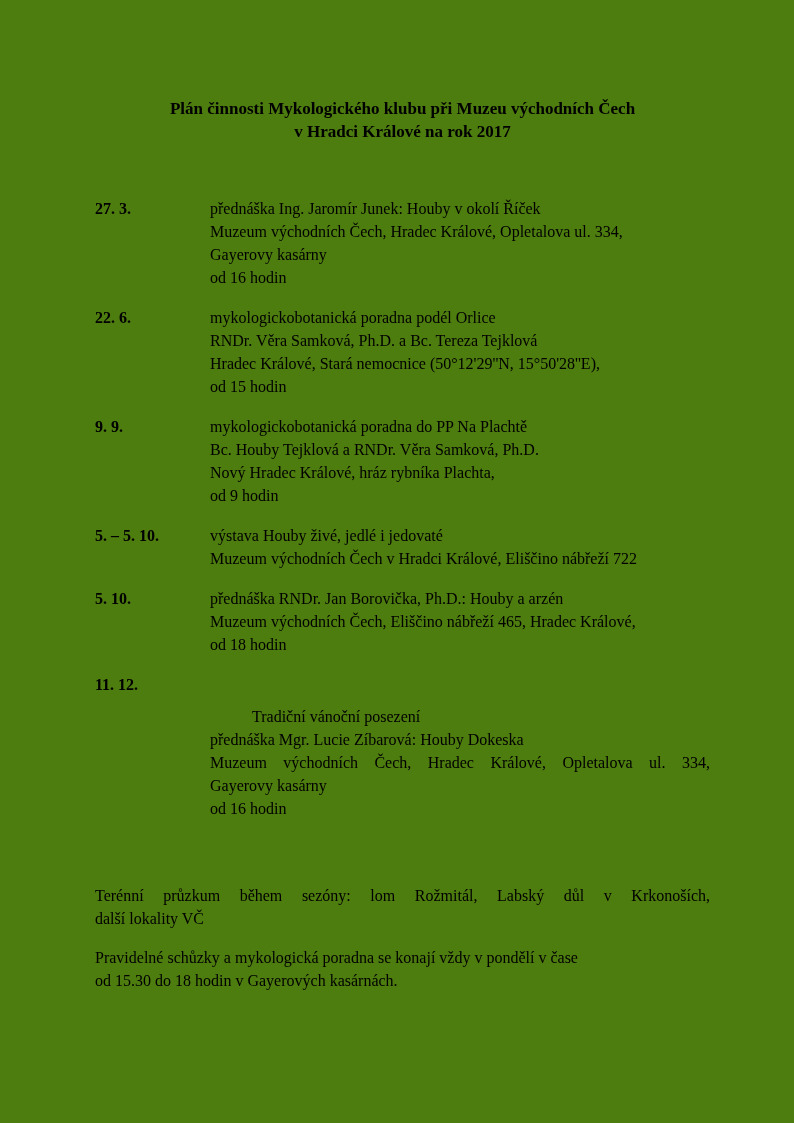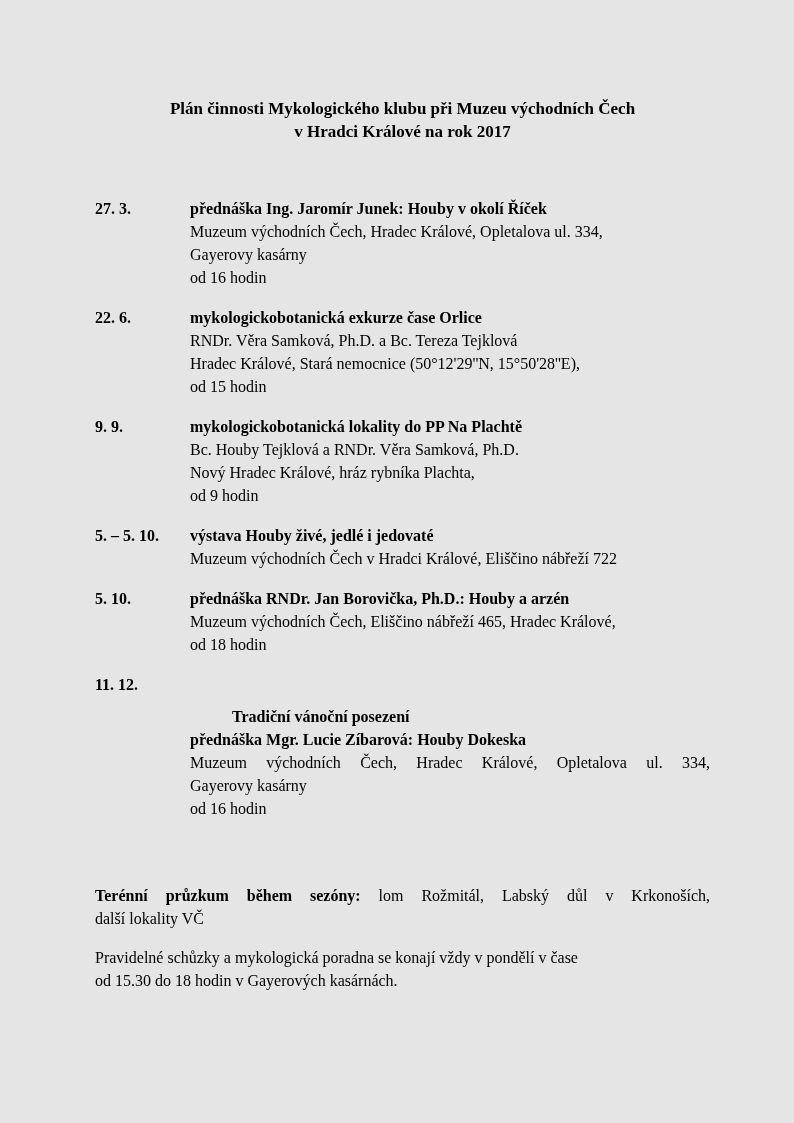--- a/index.html
+++ b/index.html
@@ -1,21 +1,21 @@
 <!DOCTYPE html>
 <html lang="cs"><head>
 <meta charset="utf-8">
 <style>
   * { margin: 0; padding: 0; box-sizing: border-box; }
   html, body { background: #ffffff; }
   .page {
     position: relative;
     width: 794px;
     height: 1123px;
-    background: #e5e5e5;
+    background: #4d7c0f;
     color: #000000;
     font-family: "Liberation Serif", "DejaVu Serif", serif;
     font-size: 16px;
     line-height: 23px;
     overflow: hidden;
   }
   .text-block {
     margin-left: 95px;
     width: 615px;
     padding-top: 97px;
@@ -23,29 +23,30 @@
   .doc-title {
     text-align: center;
     font-weight: bold;
     font-size: 17px;
     line-height: 23px;
   }
   .event-list { margin-top: 54px; }
   .event-row {
     display: flex;
     margin-bottom: 17px;
+    gap: 20px;
   }
   .event-date {
     width: 95px;
     flex: none;
     font-weight: bold;
   }
   .event-content { width: 520px; }
   .line { height: 23px; line-height: 23px; white-space: nowrap; }
-  .bold { font-weight: bold; }
+  .bold { font-weight: normal; }
   .indent-42 { padding-left: 42px; margin-top: 32px; }
   
   .justify-line {
     text-align: justify;
     white-space: normal;
   }
   .justify-line::after {
     content: "";
     display: inline-block;
     width: 100%;
@@ -73,31 +74,31 @@
           <div class="line bold">přednáška Ing. Jaromír Junek: Houby v okolí Říček</div>
           <div class="line">Muzeum východních Čech, Hradec Králové, Opletalova ul. 334,</div>
           <div class="line">Gayerovy kasárny</div>
           <div class="line">od 16 hodin</div>
         </div>
       </div>
 
       <div class="event-row">
         <div class="event-date line">22. 6.</div>
         <div class="event-content">
-          <div class="line bold">mykologickobotanická exkurze čase Orlice</div>
+          <div class="line bold">mykologickobotanická poradna podél Orlice</div>
           <div class="line">RNDr. Věra Samková, Ph.D. a Bc. Tereza Tejklová</div>
           <div class="line">Hradec Králové, Stará nemocnice (50°12'29''N, 15°50'28''E),</div>
           <div class="line">od 15 hodin</div>
         </div>
       </div>
 
       <div class="event-row">
         <div class="event-date line">9. 9.</div>
         <div class="event-content">
-          <div class="line bold">mykologickobotanická lokality do PP Na Plachtě</div>
+          <div class="line bold">mykologickobotanická poradna do PP Na Plachtě</div>
           <div class="line">Bc. Houby Tejklová a RNDr. Věra Samková, Ph.D.</div>
           <div class="line">Nový Hradec Králové, hráz rybníka Plachta,</div>
           <div class="line">od 9 hodin</div>
         </div>
       </div>
 
       <div class="event-row">
         <div class="event-date line">5. – 5. 10.</div>
         <div class="event-content">
           <div class="line bold">výstava Houby živé, jedlé i jedovaté</div>

